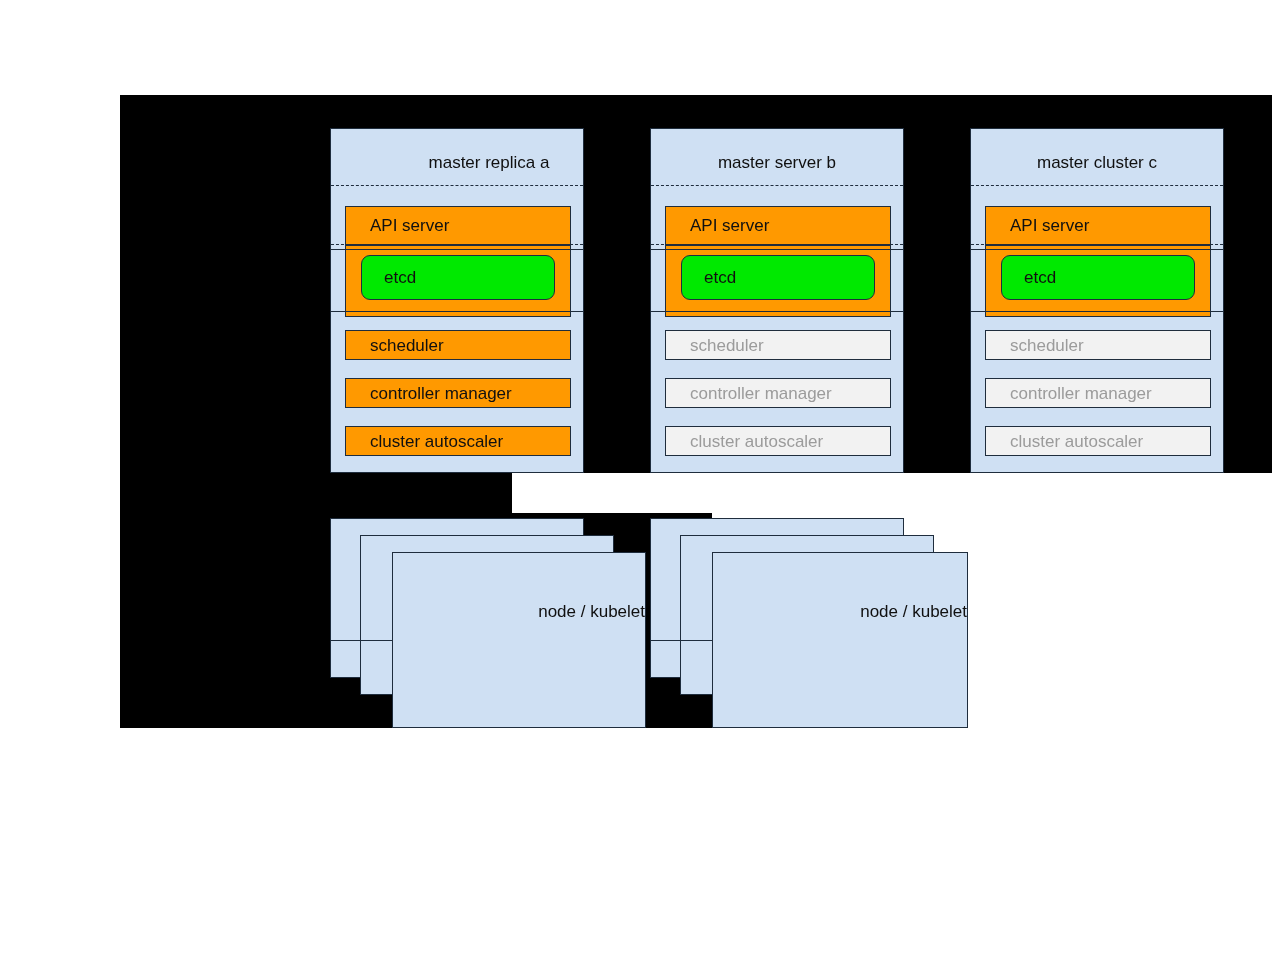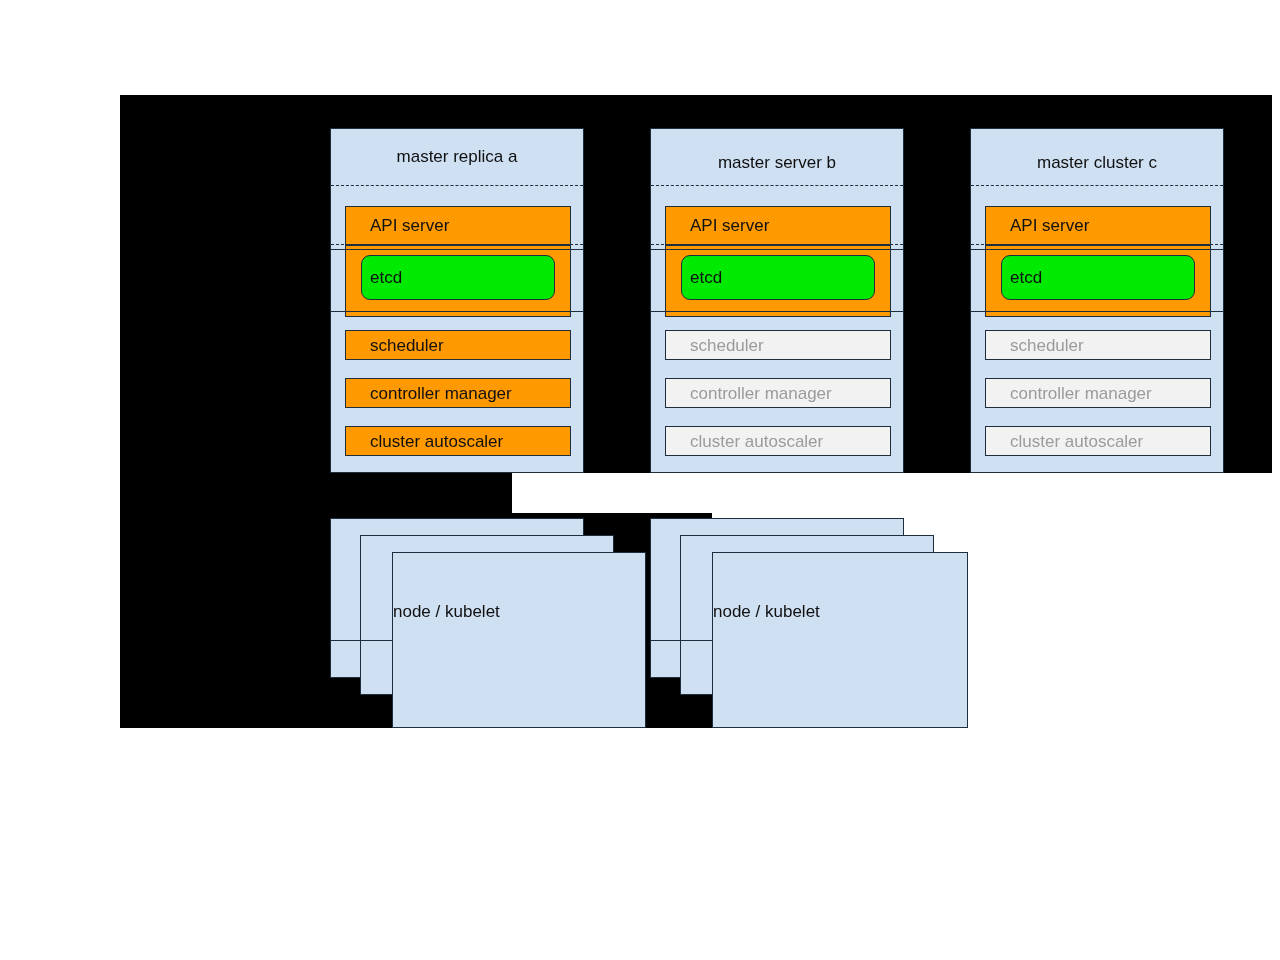--- a/index.html
+++ b/index.html
@@ -86,52 +86,52 @@
   .etcd-box {
     position: absolute;
     background: #00e900;
     border: 1.5px solid #1f2d3d;
     border-radius: 9px;
     box-sizing: border-box;
     font-size: 17px;
     color: #101010;
     display: flex;
     align-items: center;
-    padding-left: 8px;
+    padding-left: 22px;
     line-height: 1;
   }
 
   
   .nodecard {
     position: absolute;
     background: #cfe0f3;
     border: 1.3px solid #1f2d3d;
     box-sizing: border-box;
   }
   .nodecard-label {
     position: absolute;
     left: 0;
     width: 100%;
-    text-align: left;
+    text-align: right;
     font-size: 17px;
     color: #101010;
     line-height: 1;
   }
 </style>
 </head>
 <body>
 
 <div id="stage">
 
   <div class="plate" style="left:120px; top:95px; width:1152px; height:378px;"></div>
   <div class="plate" style="left:120px; top:473px; width:392px; height:40px;"></div>
   <div class="plate" style="left:120px; top:513px; width:592px; height:215px;"></div>
 
   <div class="replica" style="left:330px; top:128px; width:254px; height:345px;">
-    <div class="replica-title" style="top:19px;">master replica a</div>
+    <div class="replica-title" style="top:25px;padding-left:32px;">master replica a</div>
 
     <div class="comp active" style="left:14px; top:77px; width:226px; height:39px;">
       <span>API server</span>
     </div>
 
     <div class="etcd-band" style="left:14px; top:116px; width:226px; height:72px;"></div>
     <div class="etcd-box" style="left:30px; top:126px; width:194px; height:45px;">
       <span>etcd</span>
     </div>
 

